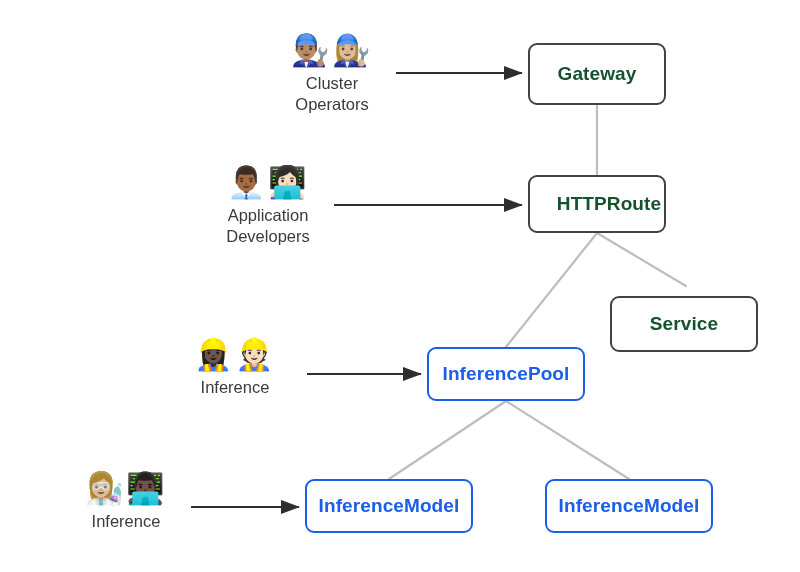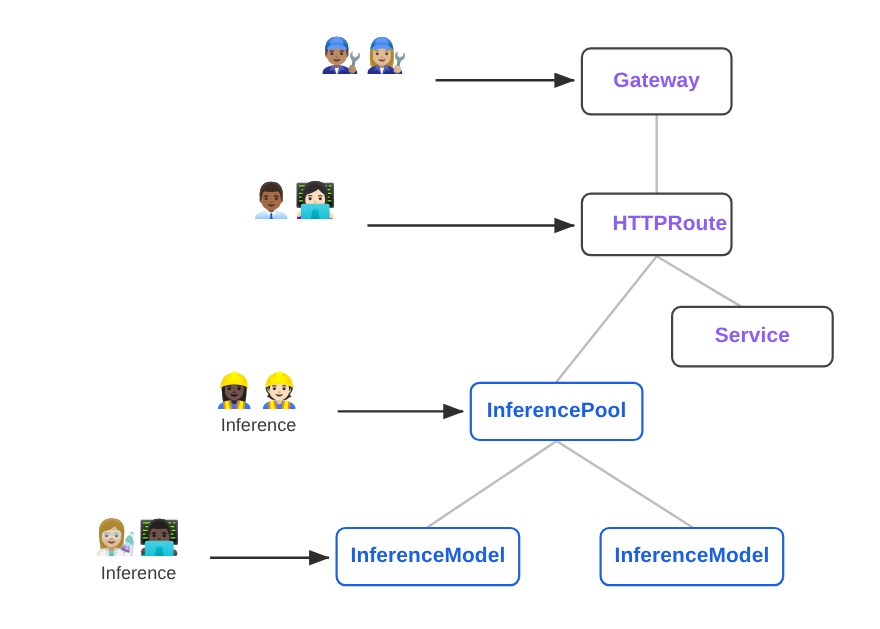--- a/index.html
+++ b/index.html
@@ -41,21 +41,21 @@
     align-items: center;
     justify-content: center;
     background: #ffffff;
     border-radius: 9px;
     font-weight: bold;
     letter-spacing: 0.1px;
     white-space: nowrap;
   }
   .node.core {
     border: 2px solid #434343;
-    color: #8b5cf6;
+    color: #14532d;
     font-size: 19px;
   }
   .node.ext {
     border: 2.5px solid #1a5fe8;
     color: #1a5fe8;
     font-size: 19px;
   }
   
   .persona {
     position: absolute;
@@ -106,31 +106,39 @@
     </defs>
   <line x1="396" y1="73" x2="522" y2="73" stroke="#2e2e2e" stroke-width="2.2" marker-end="url(#arrowhead)"></line>
       <line x1="334" y1="205" x2="522" y2="205" stroke="#2e2e2e" stroke-width="2.2" marker-end="url(#arrowhead)"></line>
       <line x1="307" y1="374" x2="421" y2="374" stroke="#2e2e2e" stroke-width="2.2" marker-end="url(#arrowhead)"></line>
       <line x1="191" y1="507" x2="299" y2="507" stroke="#2e2e2e" stroke-width="2.2" marker-end="url(#arrowhead)"></line>
     </svg>
 
   <div id="nodes-layer">
       <div class="node core" style="left: 528px; top: 43px; width: 138px; height: 62px;">Gateway</div>
       <div class="node core" style="left: 528px; top: 175px; width: 138px; height: 58px; padding-left: 24px;">HTTPRoute</div>
-      <div class="node core" style="left: 610px; top: 278px; width: 148px; height: 56px;">Service</div>
+      <div class="node core" style="left: 610px; top: 296px; width: 148px; height: 56px;">Service</div>
       <div class="node ext" style="left: 427px; top: 347px; width: 158px; height: 54px;">InferencePool</div>
       <div class="node ext" style="left: 305px; top: 479px; width: 168px; height: 54px;">InferenceModel</div>
       <div class="node ext" style="left: 545px; top: 479px; width: 168px; height: 54px;">InferenceModel</div>
     </div>
   <div id="personas-layer">
       <div class="persona" style="left: 262px; top: 30px; width: 140px;">
         <div class="persona-emojis">👨🏽‍🔧👩🏼‍🔧</div>
+        <div class="persona-label">
+          <span>Cluster</span>
+          <span>Operators</span>
+        </div>
       </div>
       <div class="persona" style="left: 198px; top: 162px; width: 140px;">
         <div class="persona-emojis">👨🏾‍💼👩🏻‍💻</div>
+        <div class="persona-label">
+          <span>Application</span>
+          <span>Developers</span>
+        </div>
       </div>
       <div class="persona" style="left: 152px; top: 334px; width: 166px;">
         <div class="persona-emojis">👷🏿‍♀️👷🏻</div>
         <div class="persona-label">
           <span>Inference</span>
         </div>
       </div>
       <div class="persona" style="left: 38px; top: 468px; width: 176px;">
         <div class="persona-emojis">👩🏼‍🔬👨🏿‍💻</div>
         <div class="persona-label">

